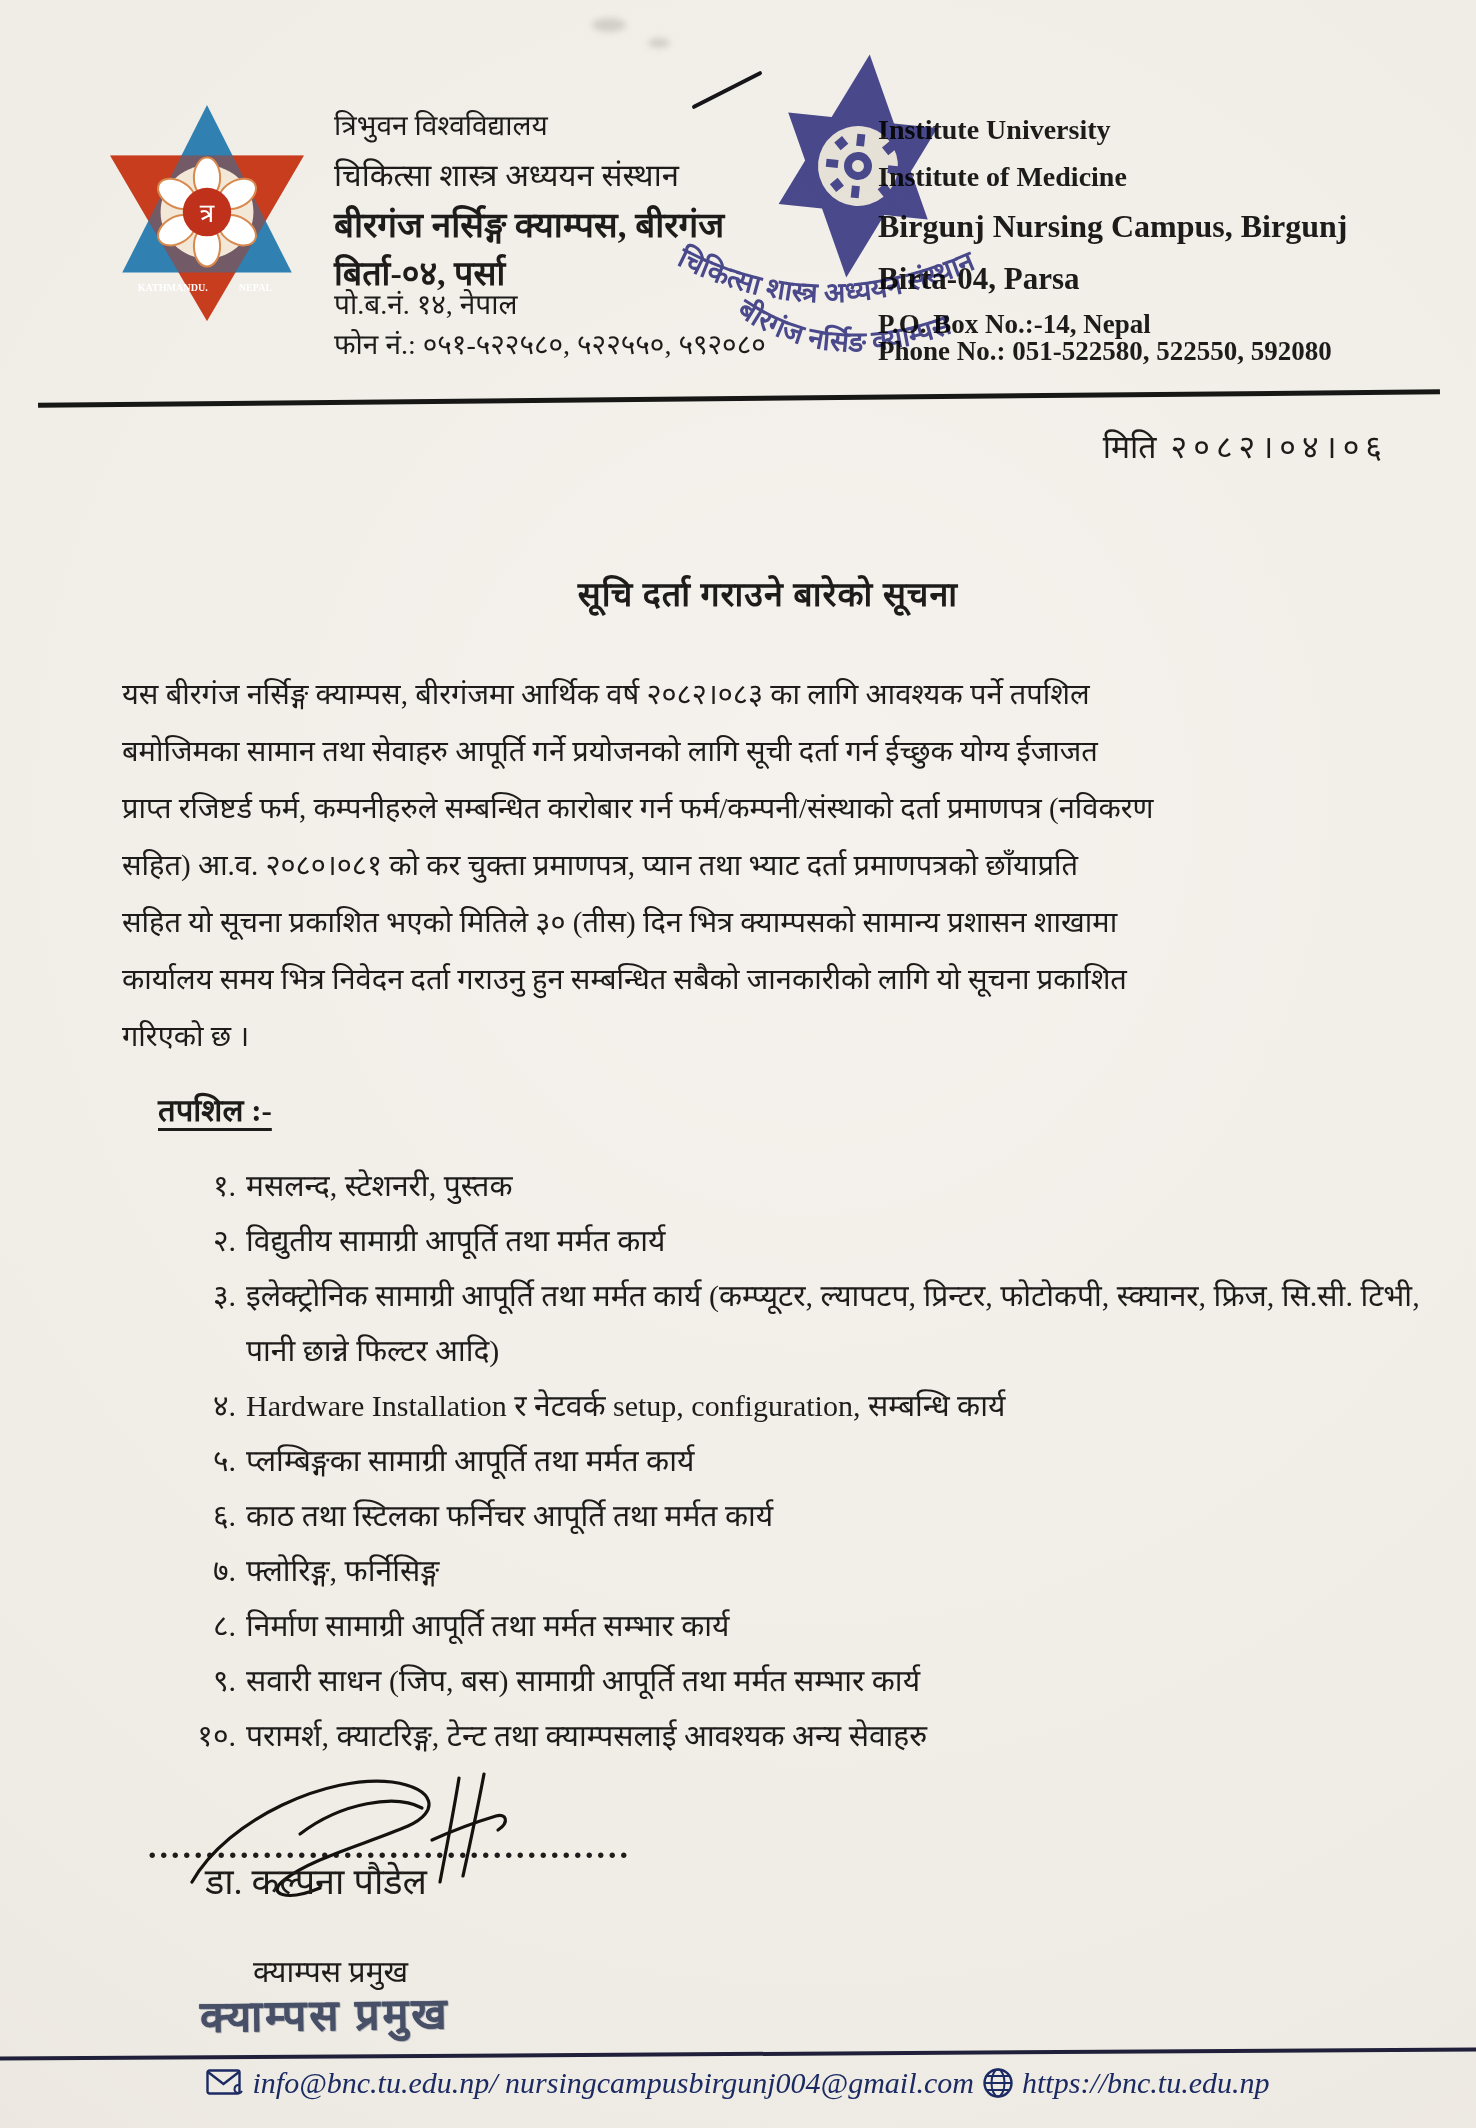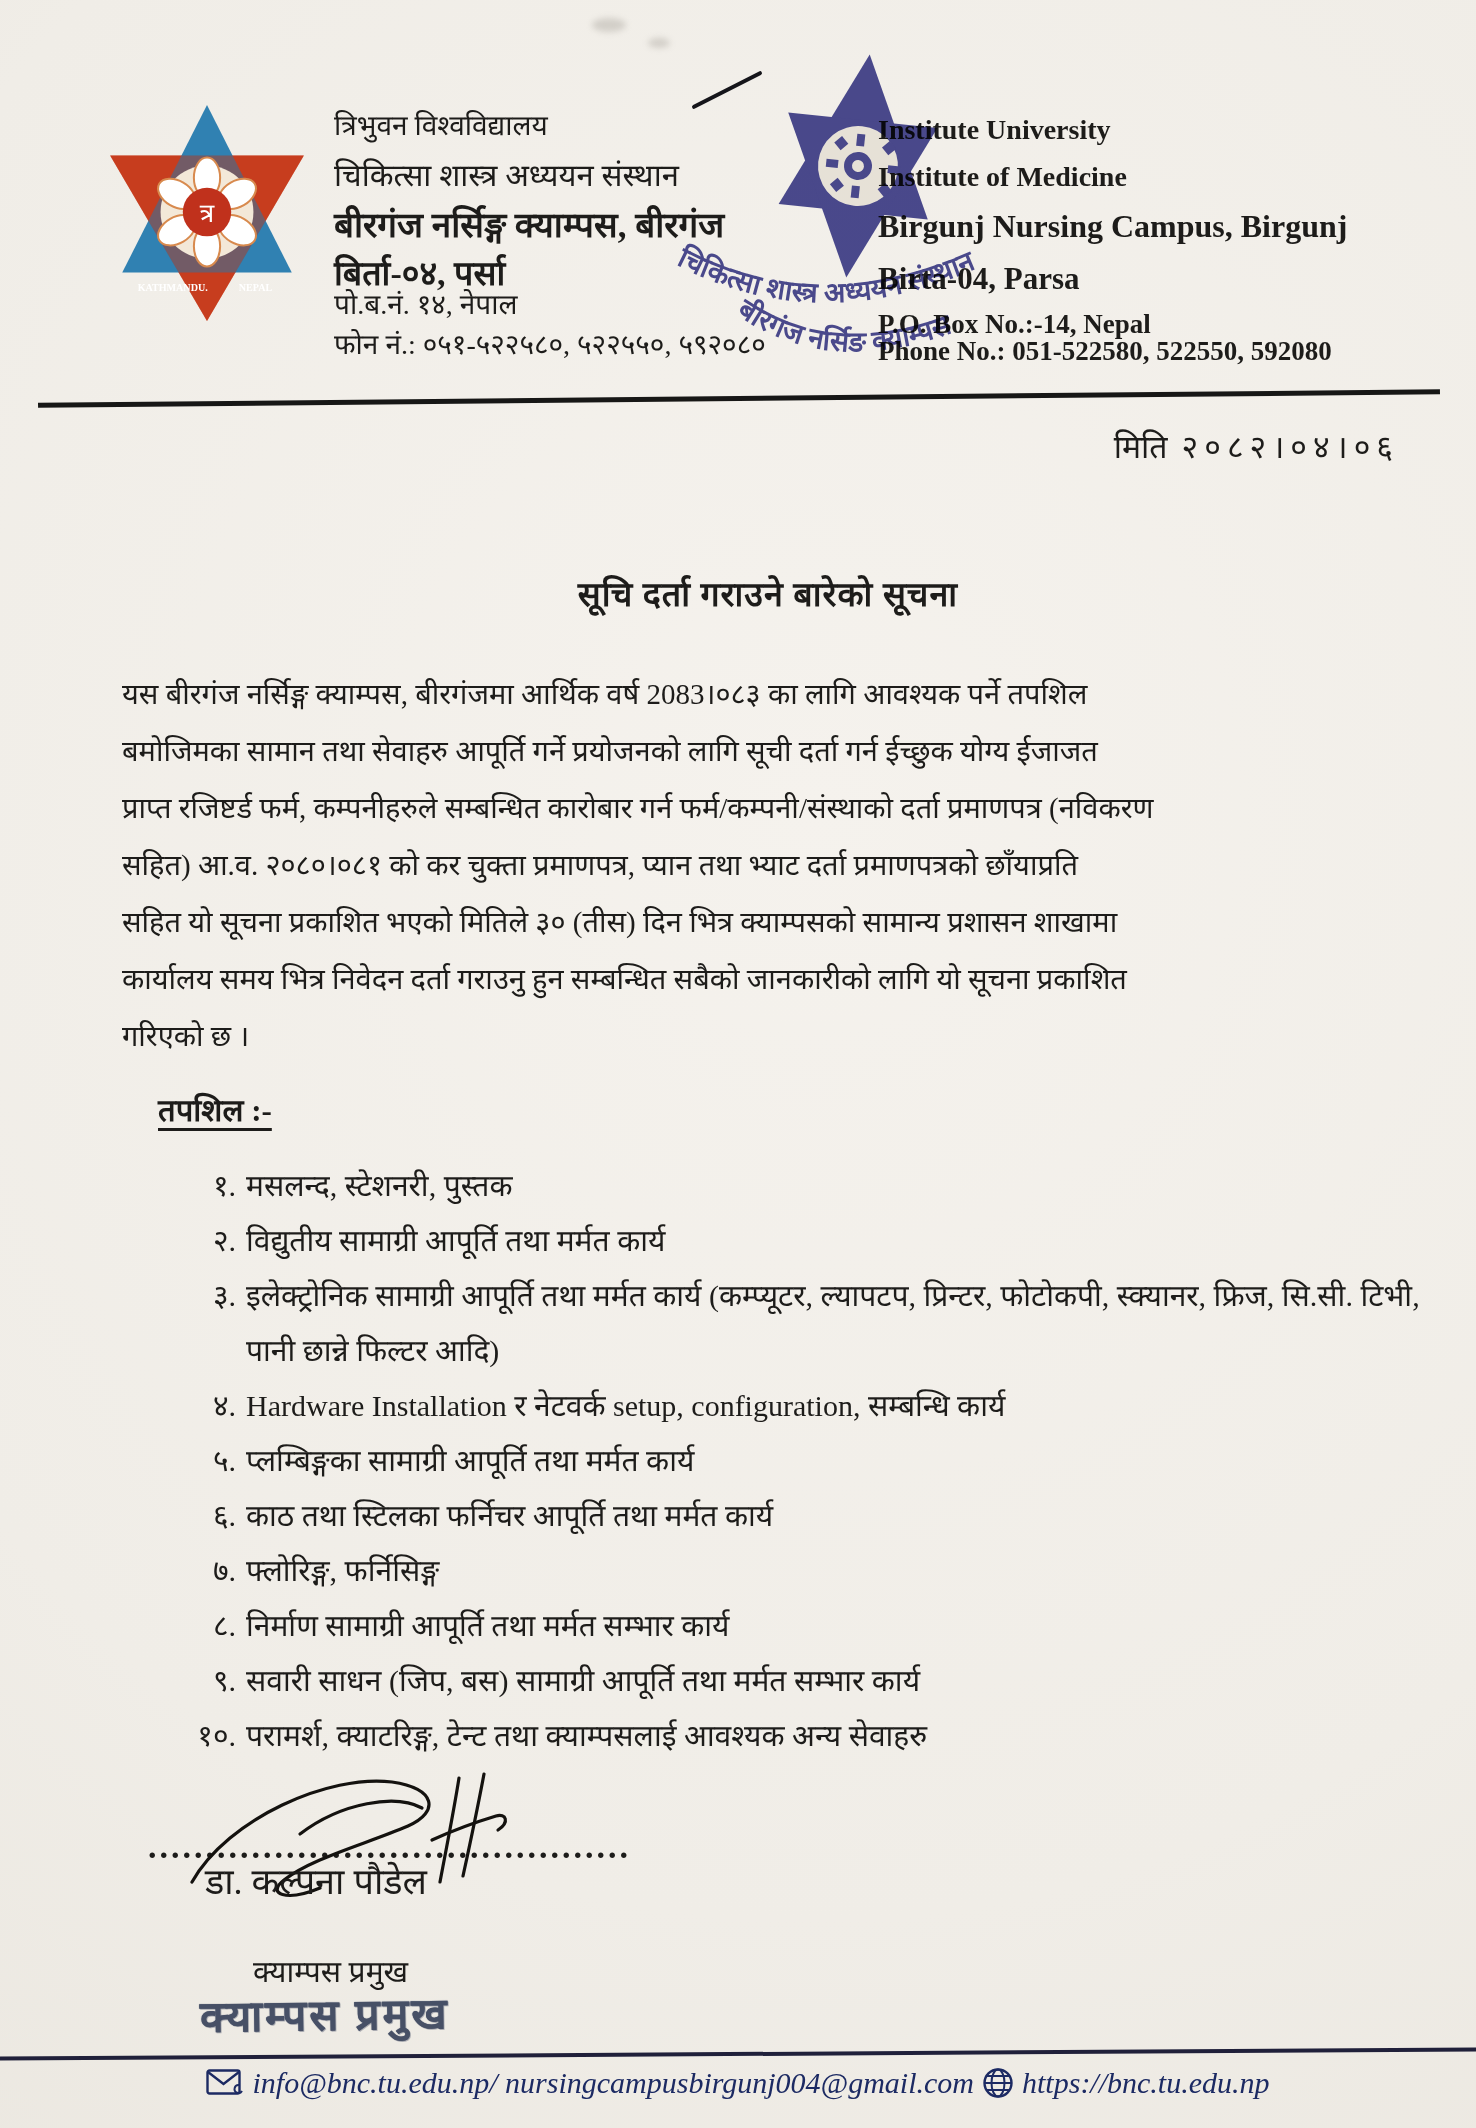--- a/index.html
+++ b/index.html
@@ -27,21 +27,21 @@
   .en-l5{font-size:27px; }
   .en-l6{font-size:27px;}
   .stamp{position:absolute; left:628px; top:26px; width:470px; height:372px;
          opacity:.85; mix-blend-mode:multiply; pointer-events:none;}
   .pen-mark{position:absolute; left:688px; top:88px; width:78px; height:4px;
             background:#15151a; transform:rotate(-27deg); border-radius:2px;}
   .smudge{position:absolute; background:#9a958d; border-radius:50%; filter:blur(3px); opacity:.35;}
   .header-rule{position:absolute; left:38px; top:396px; width:1402px; height:5px;
                background:#171716; transform:rotate(-0.55deg);}
   
-  .date{position:absolute; right:77px; top:424px; font-size:32px; white-space:nowrap;}
+  .date{position:absolute; right:88px; top:424px; font-size:32px; white-space:nowrap;}
   .date .val{letter-spacing:6px; margin-left:14px;}
   .title{position:absolute; left:0; right:0; top:570px; text-align:center;
          font-size:34px; font-weight:600; letter-spacing:1px; transform:translateX(30px);}
   
   .body-par{position:absolute; left:122px; top:666px; width:1310px; font-size:29px;}
   .bline{height:57px; line-height:57px; white-space:nowrap;}
   .details-h{position:absolute; left:158px; top:1088px; font-size:31px;
              text-decoration:underline; text-underline-offset:7px; font-weight:600;}
   
   .list{position:absolute; left:180px; top:1158px; width:1255px; font-size:30px; line-height:55px;}
@@ -142,21 +142,21 @@
 
   <div class="header-rule"></div>
 
   <div class="date">
     <span>मिति</span><span class="val">२०८२।०४।०६</span>
   </div>
 
   <div class="title">सूचि दर्ता गराउने बारेको सूचना</div>
 
   <div class="body-par">
-    <div class="bline">यस बीरगंज नर्सिङ्ग क्याम्पस, बीरगंजमा आर्थिक वर्ष 2083।०८३ का लागि आवश्यक पर्ने तपशिल</div>
+    <div class="bline">यस बीरगंज नर्सिङ्ग क्याम्पस, बीरगंजमा आर्थिक वर्ष २०८२।०८३ का लागि आवश्यक पर्ने तपशिल</div>
     <div class="bline">बमोजिमका सामान तथा सेवाहरु आपूर्ति गर्ने प्रयोजनको लागि सूची दर्ता गर्न ईच्छुक योग्य ईजाजत</div>
     <div class="bline">प्राप्त रजिष्टर्ड फर्म, कम्पनीहरुले सम्बन्धित कारोबार गर्न फर्म/कम्पनी/संस्थाको दर्ता प्रमाणपत्र (नविकरण</div>
     <div class="bline">सहित) आ.व. २०८०।०८१ को कर चुक्ता प्रमाणपत्र, प्यान तथा भ्याट दर्ता प्रमाणपत्रको छाँयाप्रति</div>
     <div class="bline">सहित यो सूचना प्रकाशित भएको मितिले ३० (तीस) दिन भित्र क्याम्पसको सामान्य प्रशासन शाखामा</div>
     <div class="bline">कार्यालय समय भित्र निवेदन दर्ता गराउनु हुन सम्बन्धित सबैको जानकारीको लागि यो सूचना प्रकाशित</div>
     <div class="bline">गरिएको छ ।</div>
   </div>
 
   <div class="details-h">तपशिल :-</div>
 

